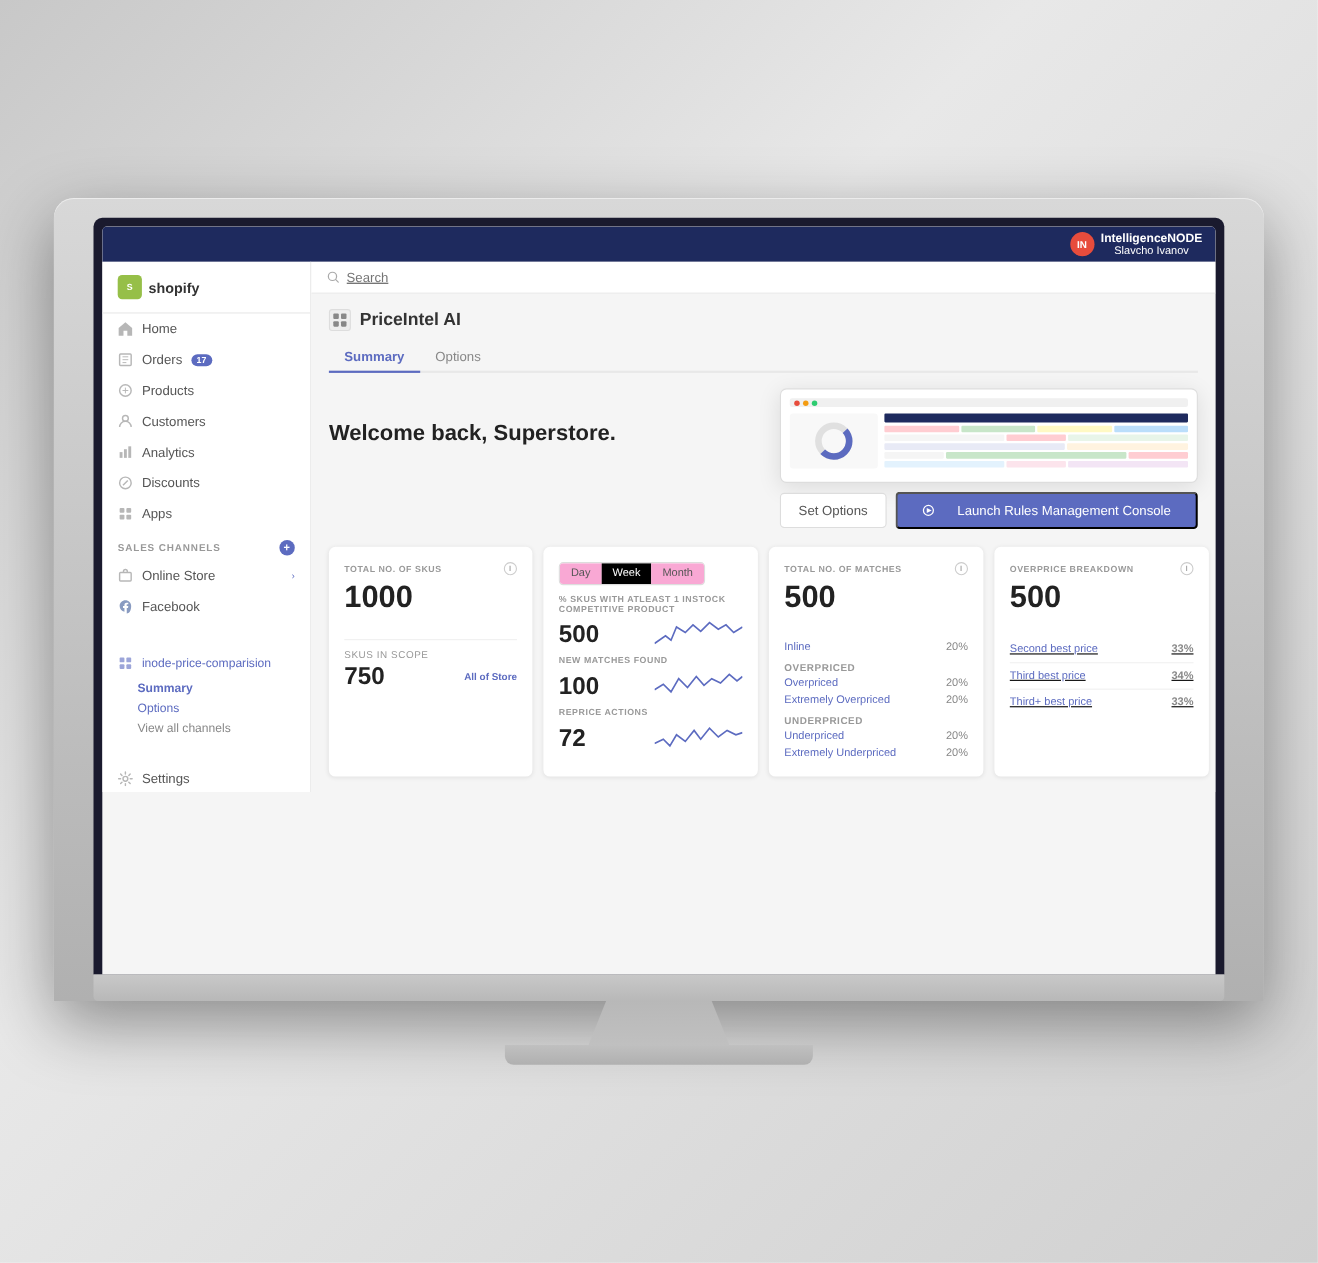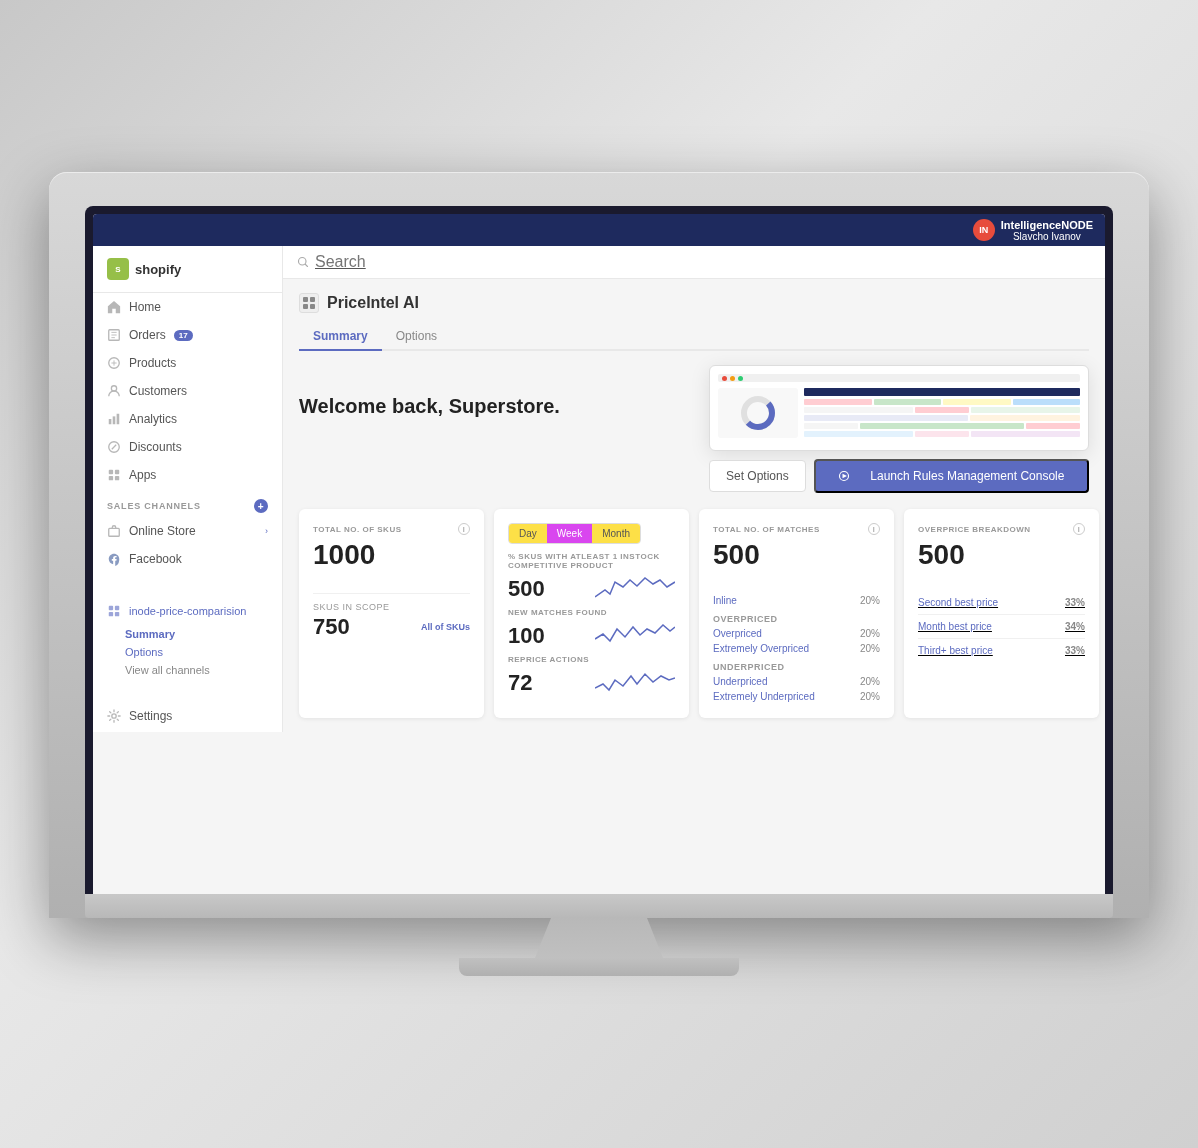--- a/index.html
+++ b/index.html
@@ -13,21 +13,21 @@
     }
 
     
     .monitor-outer {
       width: 1100px;
       position: relative;
     }
     .monitor-frame {
       background: linear-gradient(180deg, #d8d8d8 0%, #c0c0c0 60%, #b0b0b0 100%);
       border-radius: 18px 18px 0 0;
-      padding: 34px 36px 0 36px;
+      padding: 18px 36px 0 36px;
       box-shadow: 0 20px 60px rgba(0,0,0,0.4), inset 0 1px 0 rgba(255,255,255,0.5);
     }
     .monitor-screen-bezel {
       background: #1a1a2e;
       border-radius: 8px 8px 0 0;
       padding: 8px 8px 0 8px;
     }
     .monitor-screen {
       background: #f5f5f5;
       border-radius: 4px 4px 0 0;
@@ -134,21 +134,21 @@
     .search-bar {
       background: white;
       border-bottom: 1px solid #e8e8e8;
       padding: 7px 14px;
       display: flex;
       align-items: center;
       gap: 6px;
     }
     .search-input {
       border: none; outline: none;
-      font-size: 16px; color: #555;
+      font-size: 12px; color: #555;
       width: 200px;
       text-decoration: underline;
     }
 
     
     .app-area {
       padding: 14px 16px;
       flex: 1;
       overflow-y: auto;
     }
@@ -328,24 +328,24 @@
       border-radius: 4px;
       overflow: hidden;
       margin-bottom: 8px;
       width: fit-content;
     }
     .period-btn {
       padding: 4px 10px;
       font-size: 10px;
       color: #555;
       cursor: pointer;
-      background: #fde047;
+      background: #f9a8d4;
     }
     .period-btn.active {
-      background: #d946ef;
+      background: #000000;
       color: white;
     }
     .metric-label {
       font-size: 8px;
       font-weight: 700;
       color: #999;
       letter-spacing: 0.5px;
       text-transform: uppercase;
       margin-top: 6px;
       margin-bottom: 2px;
@@ -665,21 +665,21 @@
                 <div class="card sku-card">
                   <div class="card-label">
                     <span>TOTAL NO. OF SKUS</span>
                     <div class="info-icon">i</div>
                   </div>
                   <div class="card-value">1000</div>
                   <hr class="divider">
                   <div class="card-sub-label">SKUS IN SCOPE</div>
                   <div class="card-sub-value">
                     <span>750</span>
-                    <span class="card-link">All of SKUs</span>
+                    <span class="card-link">All of Store</span>
                   </div>
                 </div>
 
                 <div class="card period-card">
                   <div class="period-toggle">
                     <div class="period-btn">Day</div>
                     <div class="period-btn active">Week</div>
                     <div class="period-btn">Month</div>
                   </div>
 
@@ -747,21 +747,21 @@
                     <div class="info-icon">i</div>
                   </div>
                   <div class="card-value">500</div>
 
                   <div class="overprice-row">
                     <span class="overprice-label">Second best price</span>
                     <span class="overprice-pct">33%</span>
                   </div>
                   <hr class="divider">
                   <div class="overprice-row">
-                    <span class="overprice-label">Month best price</span>
+                    <span class="overprice-label">Third best price</span>
                     <span class="overprice-pct">34%</span>
                   </div>
                   <hr class="divider">
                   <div class="overprice-row">
                     <span class="overprice-label">Third+ best price</span>
                     <span class="overprice-pct">33%</span>
                   </div>
                 </div>
 
               </div>

